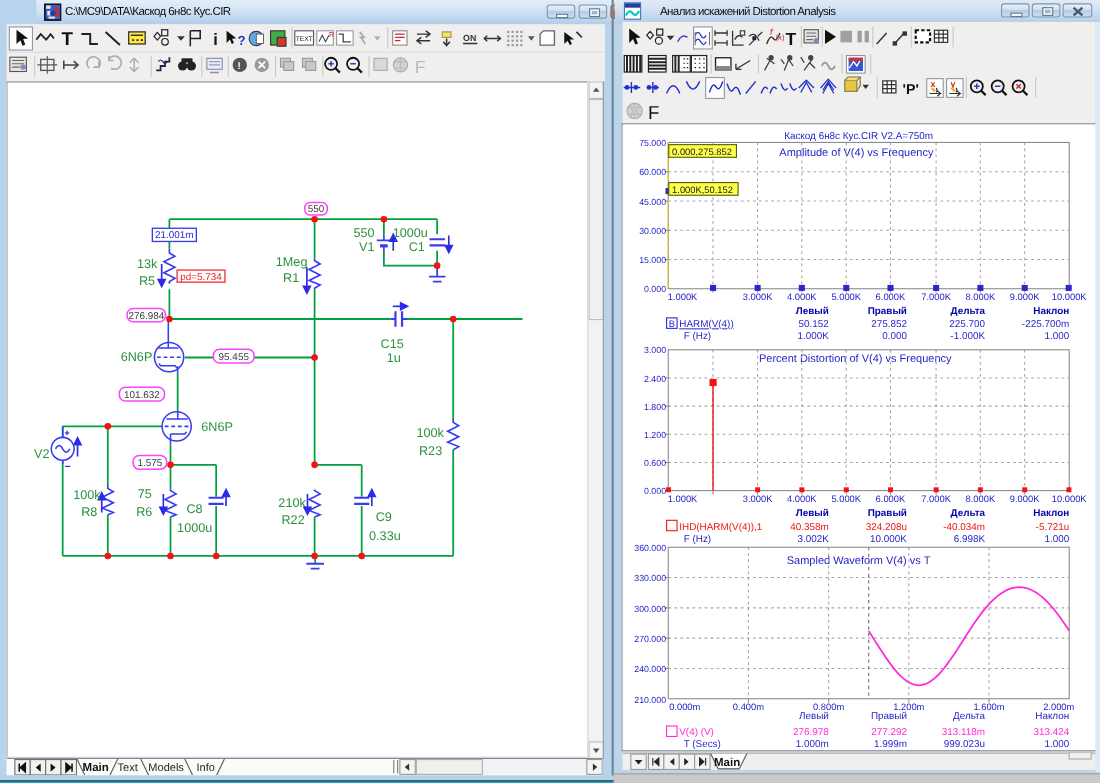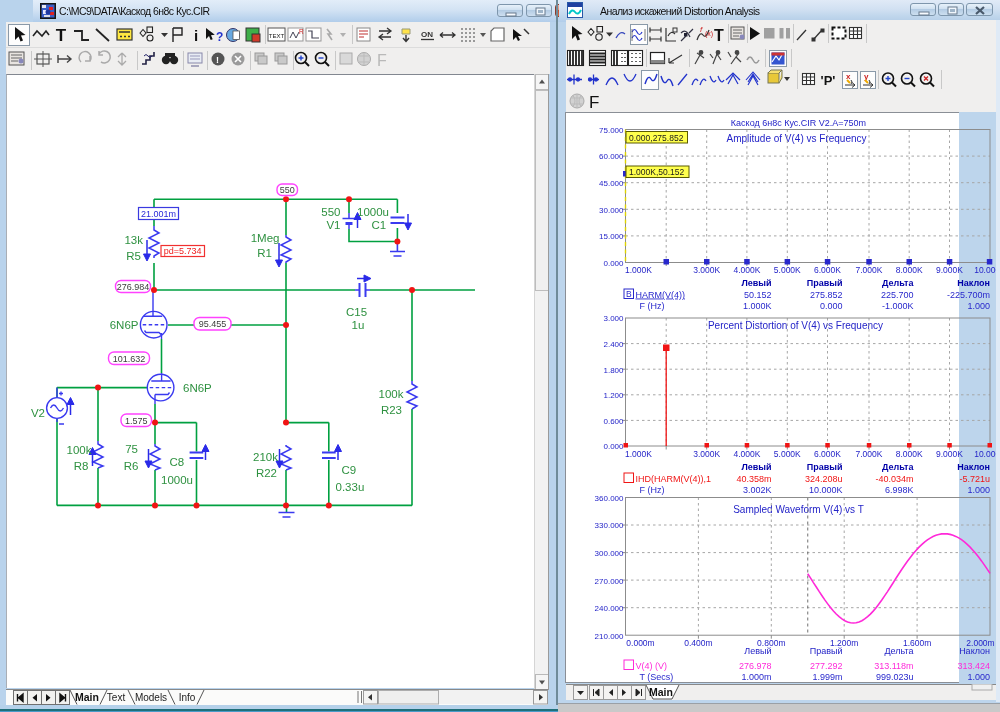--- a/index.html
+++ b/index.html
@@ -18,21 +18,21 @@
 
 #lw-canvas{position:absolute;left:6px;top:74px;width:528px;height:614px;background:#ffffff;border-top:1px solid #828790;border-left:1px solid #a9aeb5;box-sizing:border-box;}
 
 #lw-vs{position:absolute;left:534px;top:74px;width:14px;height:616px;background:#f0f0f0;border-left:1px solid #d5d5d5;box-sizing:border-box;}
 
 #lw-tabs{position:absolute;left:6px;top:689px;width:542px;height:16px;background:#fbfbfa;font-size:10px;}
 #rw-tabs{position:absolute;left:566px;top:684px;width:430px;height:16px;background:#f0efee;font-size:10px;}
 
 #rw{position:absolute;left:558px;top:0;width:442px;height:703px;background:#bdd5ec;}
 #rw-title{position:absolute;left:559px;top:0;width:441px;height:20px;background:linear-gradient(#e0eaf7 0%,#d2e1f2 45%,#c0d6ec 80%,#b8d0e9 100%);}
-#rw-page{position:absolute;left:565px;top:112px;width:394px;height:571px;background:#ffffff;border:1px solid #8a8f96;border-right:none;box-sizing:border-box;padding-left:18px;}
+#rw-page{position:absolute;left:565px;top:112px;width:431px;height:571px;background:#ffffff;border:1px solid #8a8f96;border-right:none;box-sizing:border-box;}
 #bstrip-l{position:absolute;left:0;top:705px;width:558px;height:7px;background:linear-gradient(#b5d1ea 0%,#b5d1ea 55%,#1f6f7a 58%,#1f6f7a 82%,#4a9ac8 85%,#4a9ac8 100%);}
 #bstrip-r{position:absolute;left:558px;top:703px;width:442px;height:9px;background:#c9c9c9;border-top:1px solid #9aa0a6;}
 text{font-family:"Liberation Sans",sans-serif;}
 </style></head>
 <body>
 <div id="page">
   <div id="lw"></div>
   <div id="rw"></div>
   <div id="lw-title">
      <svg class="abs" style="left:7px;top:3px" width="16" height="16">

